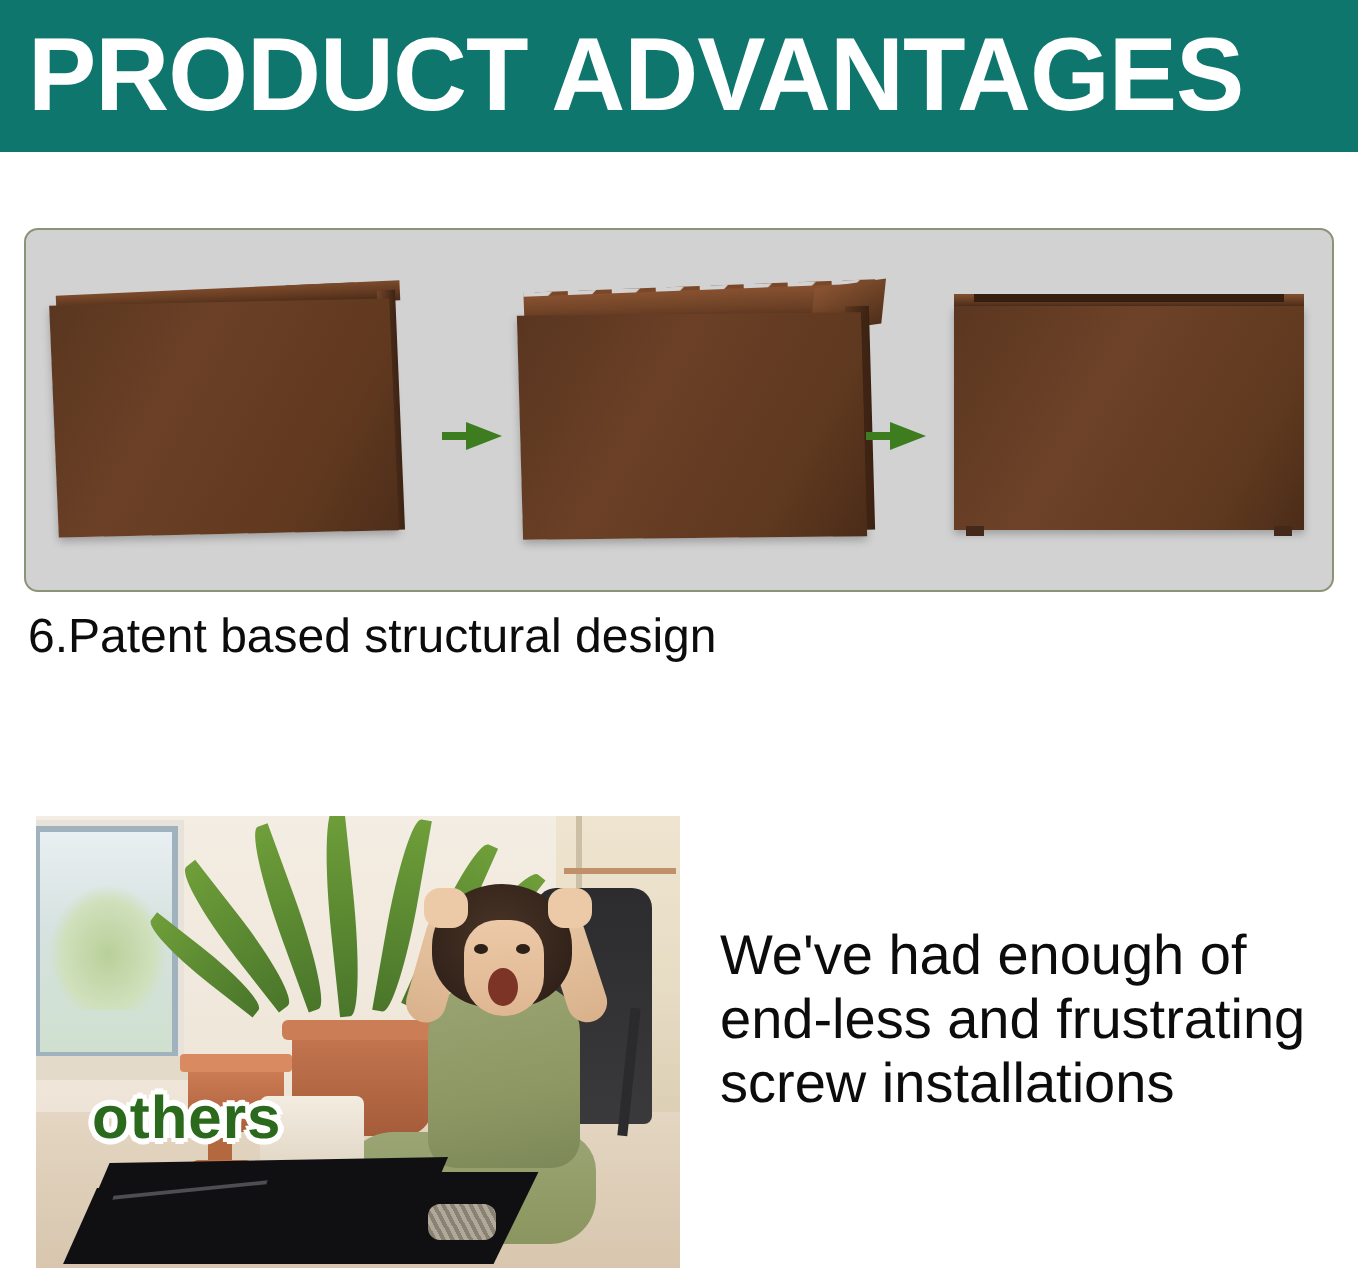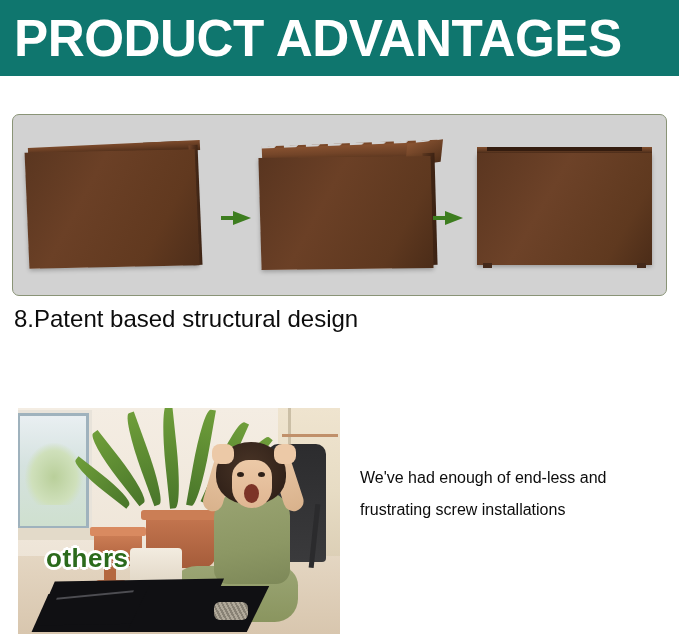--- a/index.html
+++ b/index.html
@@ -440,40 +440,40 @@
     width: 34px; height: 18px;
     background: repeating-linear-gradient(62deg, #b9b1a1 0 2px, #8f887a 2px 4px);
     border-radius: 6px;
     opacity: .95;
   }
   
   #others-badge {
     position: absolute;
     left: 46px;
     top: 543px;
-    font-size: 26px;
+    font-size: 30px;
     font-weight: bold;
     color: #2b6a1c;
     letter-spacing: .5px;
     text-shadow:
       -2px -2px 0 #fff,  2px -2px 0 #fff,
       -2px  2px 0 #fff,  2px  2px 0 #fff,
       -3px  0   0 #fff,  3px  0   0 #fff,
        0   -3px 0 #fff,  0    3px 0 #fff;
     font-family: "Liberation Sans", sans-serif;
   }
 
   
   #pain-point-text {
     position: absolute;
     left: 360px;
     top: 462px;
     width: 300px;
     color: #0c0c0c;
-    font-size: 16px;
+    font-size: 28px;
     line-height: 32px;
     font-family: "Liberation Sans", sans-serif;
   }
 </style>
 </head>
 <body>
 
 <div id="header-banner">
   <div id="header-title">PRODUCT ADVANTAGES</div>
 </div>
@@ -508,21 +508,21 @@
   <div class="stage" id="stage-box">
     <div class="box-rim"></div>
     <div class="box-rim-inner"></div>
     <div class="box-front"></div>
     <div class="box-leg l"></div>
     <div class="box-leg r"></div>
   </div>
 </div>
 
 <div id="features-list">
-  <div class="feature-line">8.Patent based structural design</div>
+  <div class="feature-line">6.Patent based structural design</div>
 </div>
 
 <div id="photo-block">
   <div class="wall"></div>
 
   <div class="window-right">
     <div class="mullion"></div>
   </div>
   <div class="rail"></div>
 

